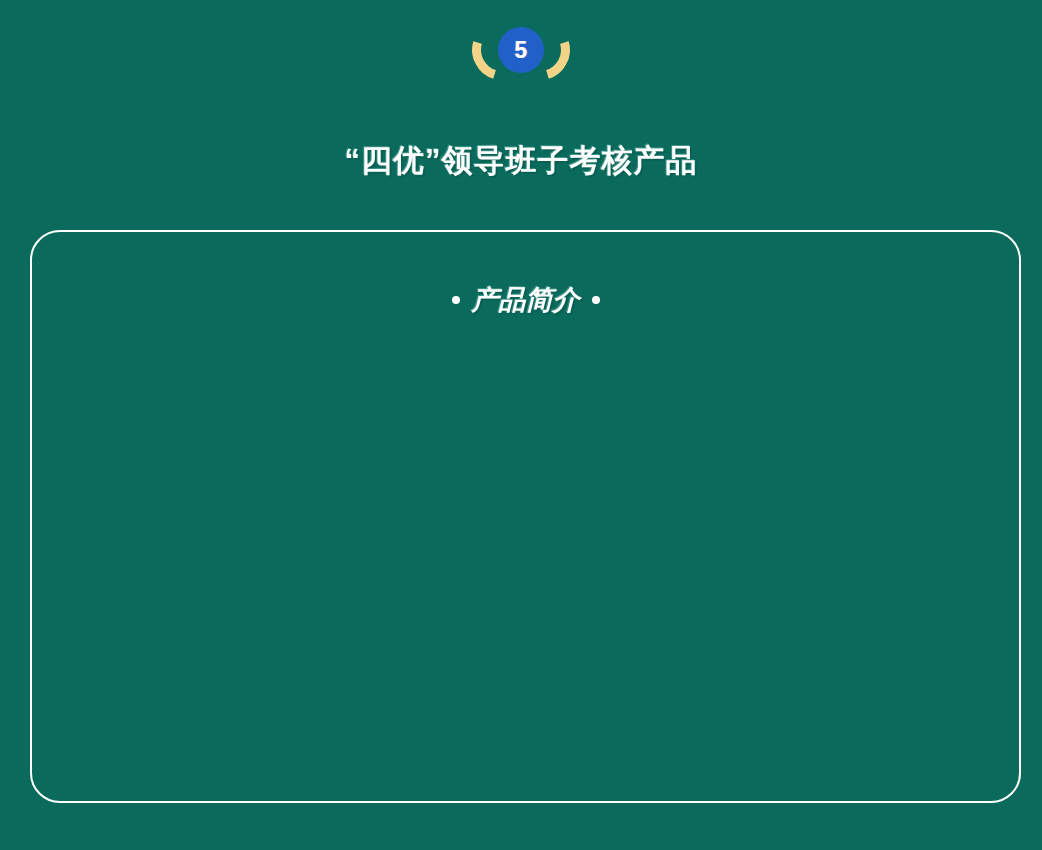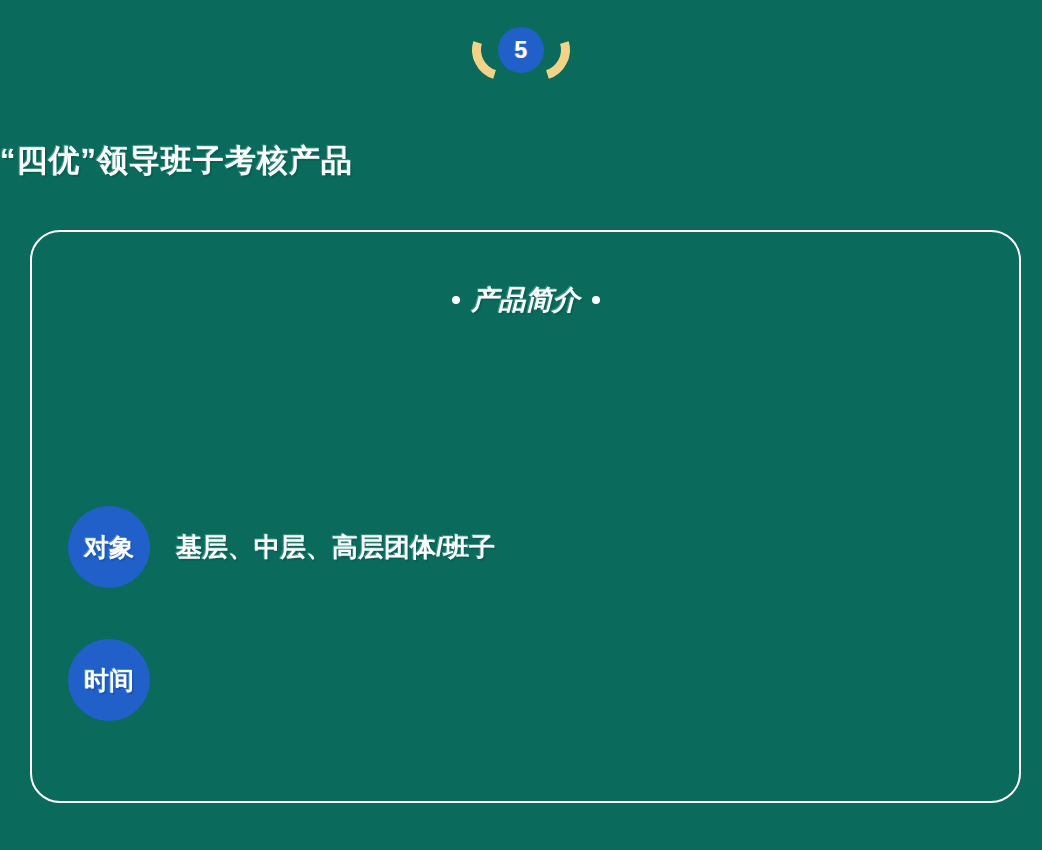--- a/index.html
+++ b/index.html
@@ -80,21 +80,21 @@
     line-height: 1;
     text-shadow: 1px 0 0 rgba(255,120,160,0.55), -1px 0 0 rgba(120,200,255,0.55);
   }
 
   
   .page-title {
     position: absolute;
     top: 140px;
     left: 0;
     right: 0;
-    text-align: left;
+    text-align: center;
     font-size: 31px;
     font-weight: bold;
     letter-spacing: 1px;
     color: #ffffff;
     text-shadow: 2px 2px 0 rgba(0,0,0,0.10), -1px -1px 0 rgba(160,230,220,0.35);
   }
 
   
   .card {
     position: absolute;
@@ -203,22 +203,17 @@
 
 <section class="card">
 
   <div class="section-heading">
     <span class="dot"></span>
     <span>产品简介</span>
     <span class="dot"></span>
   </div>
 
 
-  <div class="meta-row row-1">
-    <div class="meta-badge">对象</div>
-    <div class="meta-value">基层、中层、高层团体/班子</div>
+
+  <div class="meta-row row-2">
   </div>
 
-  <div class="meta-row row-2">
-    <div class="meta-badge">时间</div>
-  </div>
-
 </section>
 
 </body></html>

